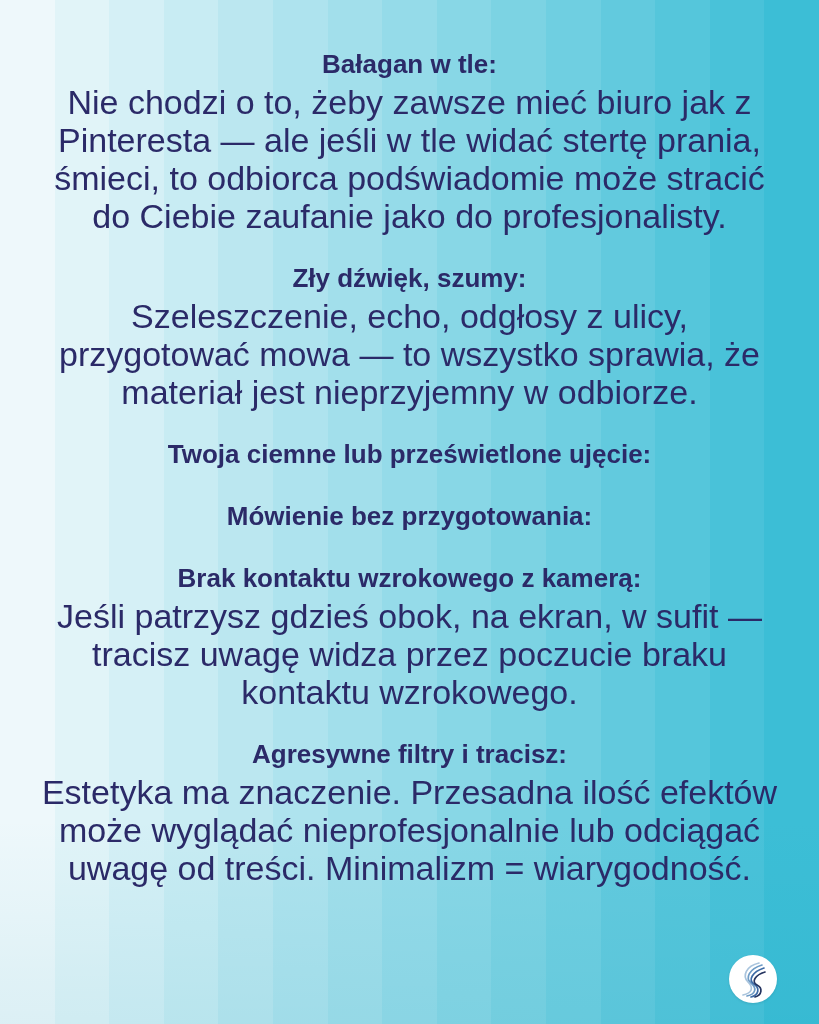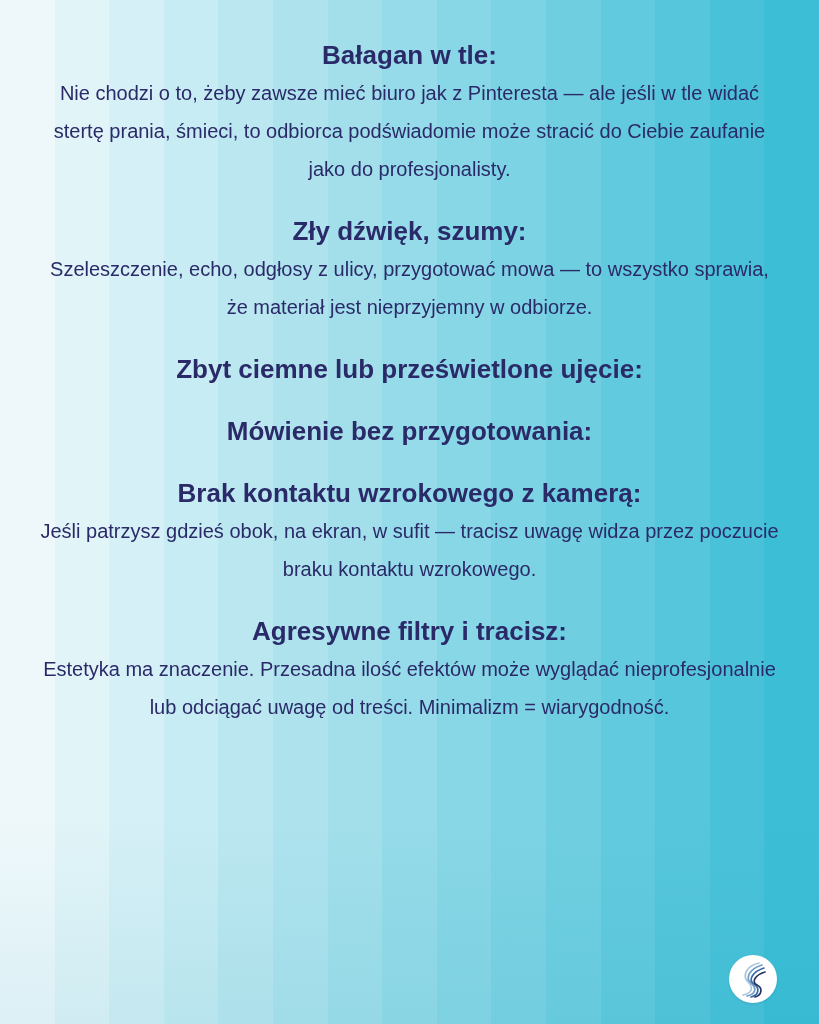--- a/index.html
+++ b/index.html
@@ -34,39 +34,39 @@
   .poster::after {
     content: "";
     position: absolute;
     inset: 0;
     background: linear-gradient(to bottom, rgba(0,140,170,0) 80%, rgba(0,140,170,0.08) 100%);
     pointer-events: none;
   }
   .content {
     position: relative;
     width: 742px;
-    margin: 8px auto;
+    margin: 17px auto;
     padding-top: 28px;
     text-align: center;
     color: #2b2a68;
     z-index: 1;
   }
   .section {
     margin: 0 0 24px 0;
   }
   .section h2 {
     margin: 0;
     font-size: 26px;
     line-height: 38px;
     font-weight: 700;
     color: #2b2a68;
   }
   .section p {
     margin: 0;
-    font-size: 20px;
+    font-size: 34px;
     line-height: 38px;
     font-weight: 400;
     color: #2b2a68;
   }
   .logo {
     position: absolute;
     right: 42px;
     bottom: 21px;
     width: 48px;
     height: 48px;
@@ -87,21 +87,21 @@
       <h2>Bałagan w tle:</h2>
       <p>Nie chodzi o to, żeby zawsze mieć biuro jak z Pinteresta — ale jeśli w tle widać stertę prania, śmieci, to odbiorca podświadomie może stracić do Ciebie zaufanie jako do profesjonalisty.</p>
     </section>
 
     <section class="section">
       <h2>Zły dźwięk, szumy:</h2>
       <p>Szeleszczenie, echo, odgłosy z ulicy, przygotować mowa — to wszystko sprawia, że materiał jest nieprzyjemny w odbiorze.</p>
     </section>
 
     <section class="section">
-      <h2>Zbyt ciemne lub prześwietlone ujęcie:</h2>
+      <h2>Twoja ciemne lub prześwietlone ujęcie:</h2>
     </section>
 
     <section class="section">
       <h2>Mówienie bez przygotowania:</h2>
     </section>
 
     <section class="section">
       <h2>Brak kontaktu wzrokowego z kamerą:</h2>
       <p>Jeśli patrzysz gdzieś obok, na ekran, w sufit — tracisz uwagę widza przez poczucie braku kontaktu wzrokowego.</p>
     </section>

